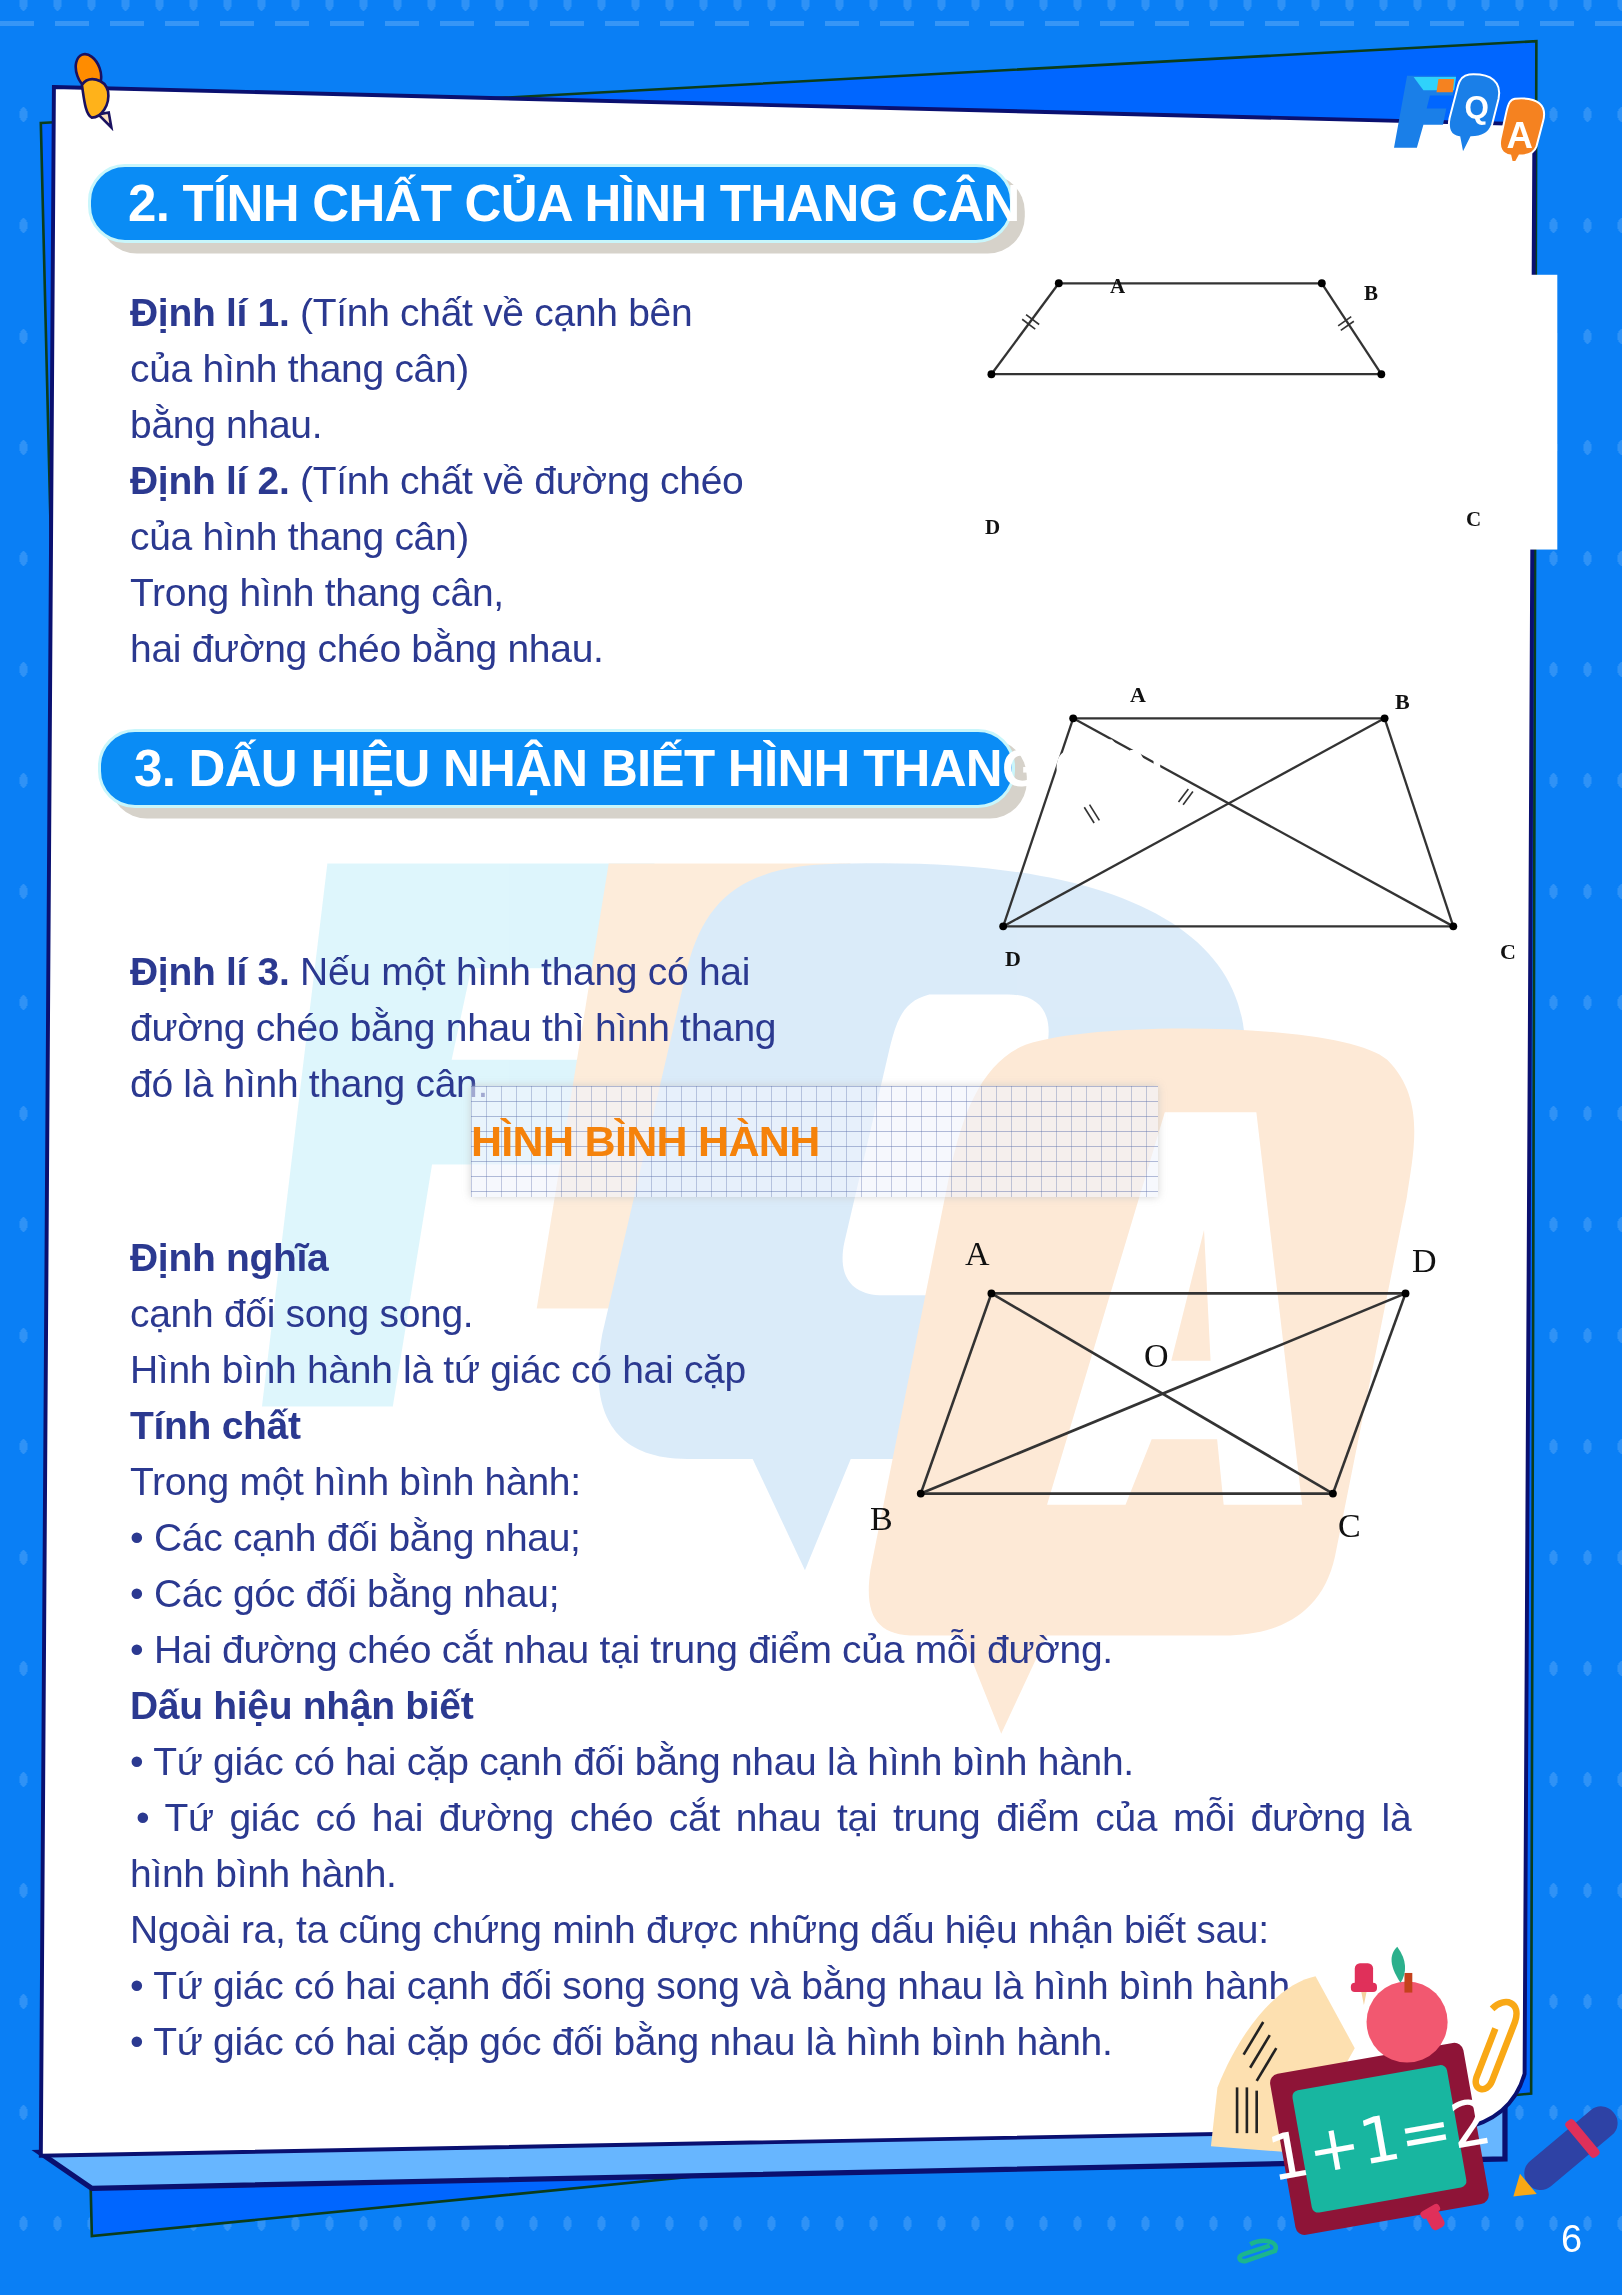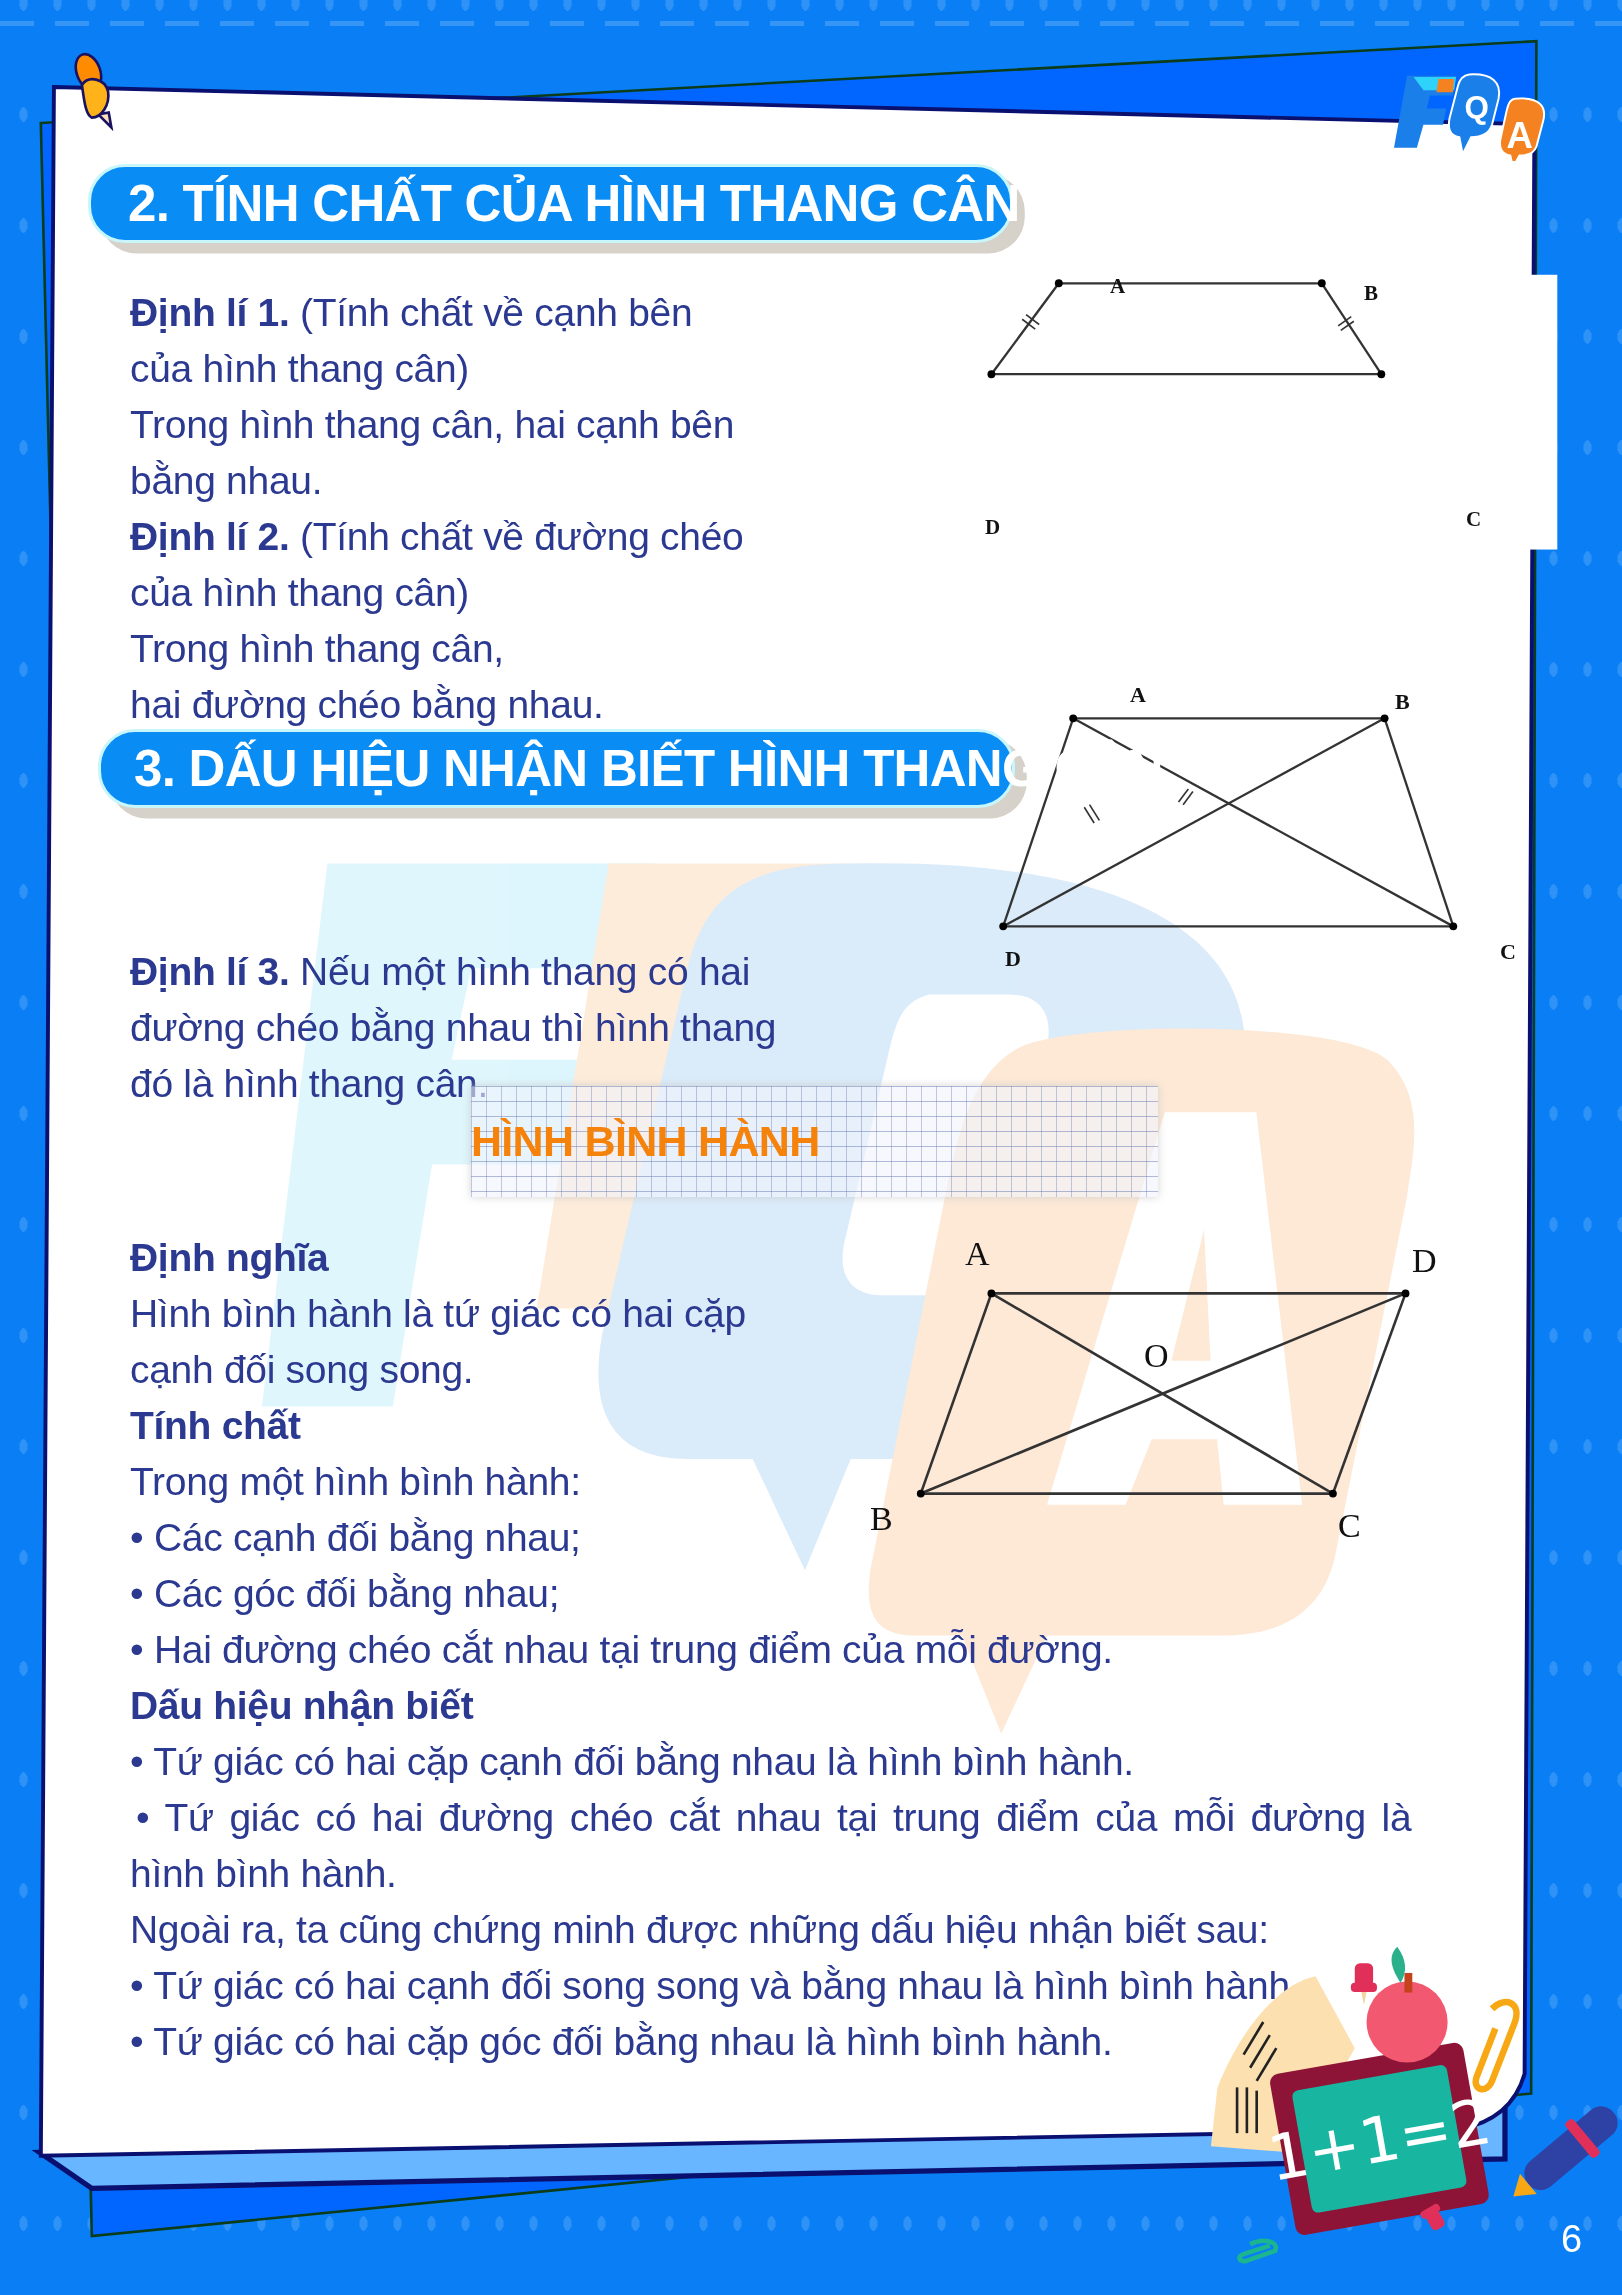--- a/index.html
+++ b/index.html
@@ -53,21 +53,20 @@
   <text x="108" y="75" font-family="Liberation Sans, sans-serif" font-weight="bold" font-size="48" fill="#fff">Q</text>
   <path d="M185,45 C220,42 235,55 228,80 L218,118 C214,130 202,132 192,132 L182,150 L178,132 C165,130 160,120 163,106 L172,65 C175,52 178,46 185,45 Z" fill="#f58220" stroke="#fff" stroke-width="3"></path>
   <text x="172" y="120" font-family="Liberation Sans, sans-serif" font-weight="bold" font-size="56" fill="#fff">A</text>
 </svg>
 
 <div class="section-pill" style="left:88px;top:164px;width:882px;">2. TÍNH CHẤT CỦA HÌNH THANG CÂN</div>
 
 <div class="txt" style="left:130px;top:285px;">
   <span class="line"><b>Định lí 1.</b><span> (Tính chất về cạnh bên</span></span>
   <span class="line">của hình thang cân)</span>
-  <span class="line">Trong hình thang cân, hai cạnh bên</span>
   <span class="line">bằng nhau.</span>
   <span class="line"><b>Định lí 2.</b><span> (Tính chất về đường chéo</span></span>
   <span class="line">của hình thang cân)</span>
   <span class="line">Trong hình thang cân,</span>
   <span class="line">hai đường chéo bằng nhau.</span>
 </div>
 
 <svg style="position:absolute;left:968px;top:262px" width="589" height="294" viewBox="0 0 900 450">
   <g stroke="#333" stroke-width="3" fill="none">
     <line x1="138" y1="33" x2="340" y2="33"></line>
@@ -184,22 +183,22 @@
   <span class="line">đường chéo bằng nhau thì hình thang</span>
   <span class="line">đó là hình thang cân.</span>
 </div>
 
 <div class="banner">
   <div class="banner-text">HÌNH BÌNH HÀNH</div>
 </div>
 
 <div class="txt" style="left:130px;top:1230px;">
   <span class="line"><b>Định nghĩa</b></span>
+  <span class="line">cạnh đối song song.</span>
   <span class="line">Hình bình hành là tứ giác có hai cặp</span>
-  <span class="line">cạnh đối song song.</span>
   <span class="line"><b>Tính chất</b></span>
   <span class="line">Trong một hình bình hành:</span>
   <span class="line">• Các cạnh đối bằng nhau;</span>
   <span class="line">• Các góc đối bằng nhau;</span>
   <span class="line">• Hai đường chéo cắt nhau tại trung điểm của mỗi đường.</span>
   <span class="line"><b>Dấu hiệu nhận biết</b></span>
   <span class="line">• Tứ giác có hai cặp cạnh đối bằng nhau là hình bình hành.</span>
   <span class="line" style="word-spacing:5.2px;margin-left:6px;">• Tứ giác có hai đường chéo cắt nhau tại trung điểm của mỗi đường là</span>
   <span class="line">hình bình hành.</span>
   <span class="line">Ngoài ra, ta cũng chứng minh được những dấu hiệu nhận biết sau:</span>

